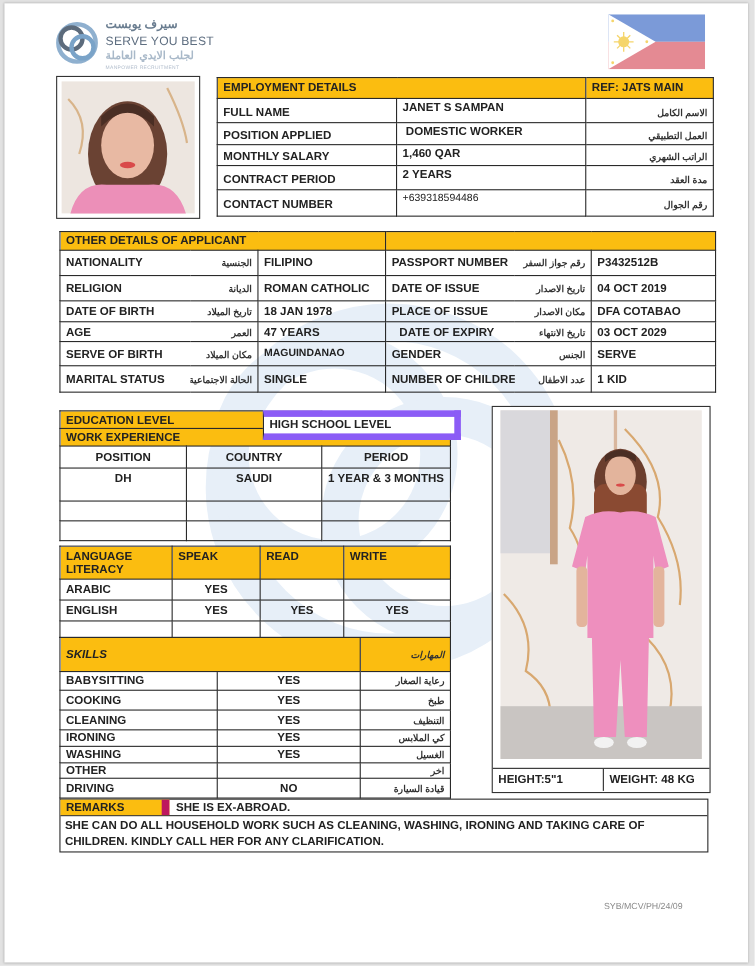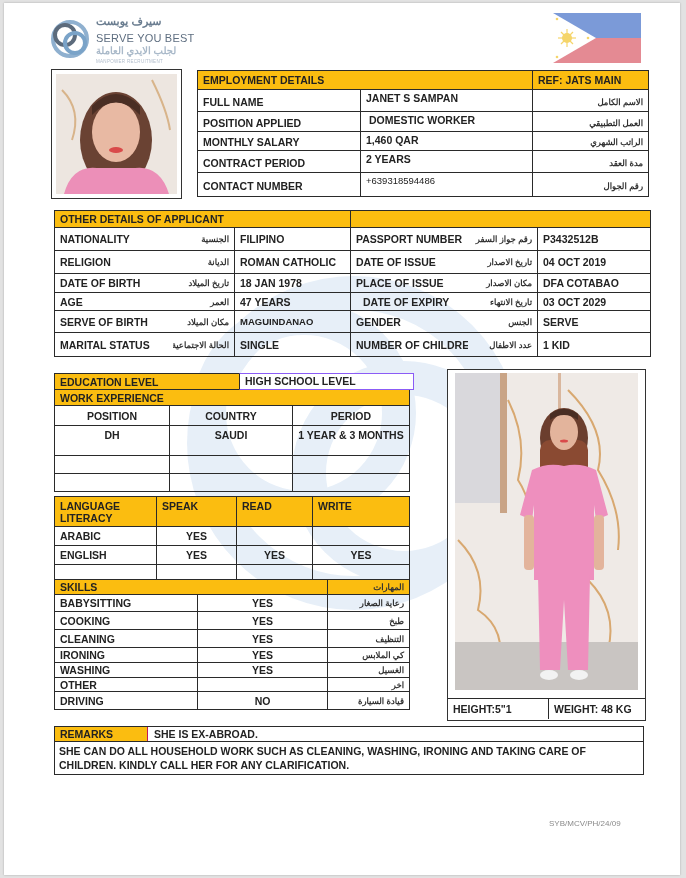--- a/index.html
+++ b/index.html
@@ -229,21 +229,21 @@
       <td></td>
     </tr>
     <tr style="height:18px;">
       <td></td>
       <td></td>
       <td></td>
     </tr>
   </tbody>
     </table>
 
-  <div class="abs" style="left:235px; top:370px; width:168px; height:15px; border:1px solid #8b5cf6; border-left:1px solid #2a2a2a; background:#fff; font-size:10.5px; font-weight:bold; color:#222; padding-left:5px; line-height:15px;">HIGH SCHOOL LEVEL</div>
+  <div class="abs" style="left:235px; top:370px; width:168px; height:15px; border:6px solid #8b5cf6; border-left:1px solid #2a2a2a; background:#fff; font-size:10.5px; font-weight:bold; color:#222; padding-left:5px; line-height:15px;">HIGH SCHOOL LEVEL</div>
 
   <table class="abs" style="left:50px; top:493px; width:355px;">
     <colgroup>
         <col style="width:102px">
         <col style="width:80px">
         <col style="width:76px">
         <col style="width:97px">
       </colgroup>
     <tbody>
         <tr style="height:30px;">
@@ -273,21 +273,21 @@
   </tbody>
     </table>
 
   <table class="abs" style="left:50px; top:576px; width:355px;">
     <colgroup>
         <col style="width:143px">
         <col style="width:130px">
         <col style="width:82px">
       </colgroup>
     <tbody>
-        <tr style="height:15px;">
+        <tr style="height:31px;font-style:italic;">
       <td class="hdr" colspan="2" style="border-right:none;">
         <span>SKILLS</span>
       </td>
       <td class="hdr ar">المهارات</td>
     </tr>
     <tr style="height:17px;">
       <td>BABYSITTING</td>
       <td class="c">YES</td>
       <td class="ar">رعاية الصغار</td>
     </tr>
@@ -349,20 +349,20 @@
       <ellipse cx="131" cy="305" rx="9" ry="5" fill="#f2f2f2"></ellipse>
     </svg>
     <div style="display:flex; border-top:1px solid #2a2a2a; height:20px;">
       <div style="width:95px; border-right:1px solid #2a2a2a; font-size:10.5px; font-weight:bold; color:#222; padding-left:5px; line-height:20px;">HEIGHT:5"1</div>
       <div style="flex:1; font-size:10.5px; font-weight:bold; color:#222; padding-left:5px; line-height:20px;">WEIGHT: 48 KG</div>
     </div>
   </div>
 
   <div class="abs" style="left:50px; top:723px; width:588px; border:1px solid #2a2a2a;">
     <div style="display:flex; height:14px; border-bottom:1px solid #2a2a2a;">
-      <div style="width:87px; background:#fbbd10; border-right:1px solid #be185d; font-size:10.5px; font-weight:bold; color:#222; padding-left:5px; line-height:14px;">REMARKS</div>
+      <div style="width:87px; background:#fbbd10; border-right:7px solid #be185d; font-size:10.5px; font-weight:bold; color:#222; padding-left:5px; line-height:14px;">REMARKS</div>
       <div style="flex:1; font-size:10.5px; font-weight:bold; color:#222; padding-left:6px; line-height:14px;">SHE IS EX-ABROAD.</div>
     </div>
     <div style="font-size:10.5px; font-weight:bold; color:#222; padding:2px 4px 2px 4px; line-height:14px;">SHE CAN DO ALL HOUSEHOLD WORK SUCH AS CLEANING, WASHING, IRONING AND TAKING CARE OF CHILDREN. KINDLY CALL HER FOR ANY CLARIFICATION.</div>
   </div>
 
   <div class="abs footer-code" style="left:545px; top:816px;">SYB/MCV/PH/24/09</div>
 </div>
 
 </body></html>

